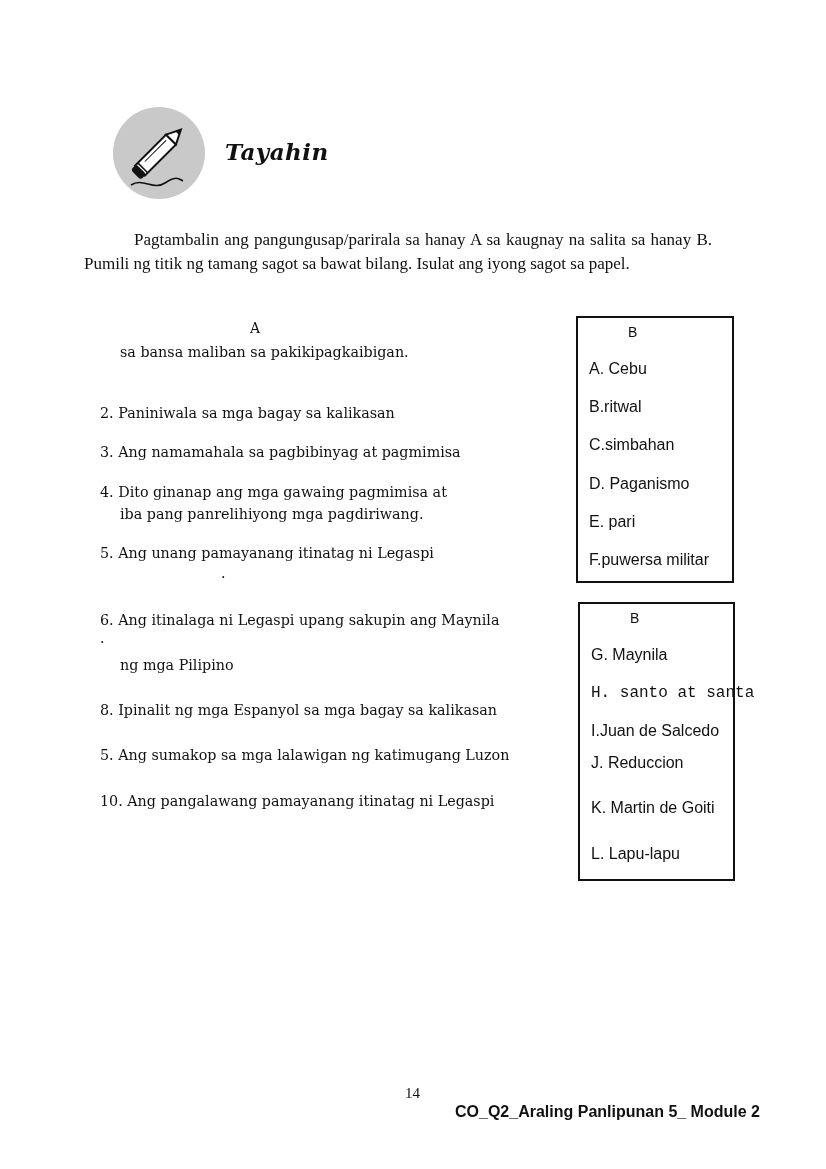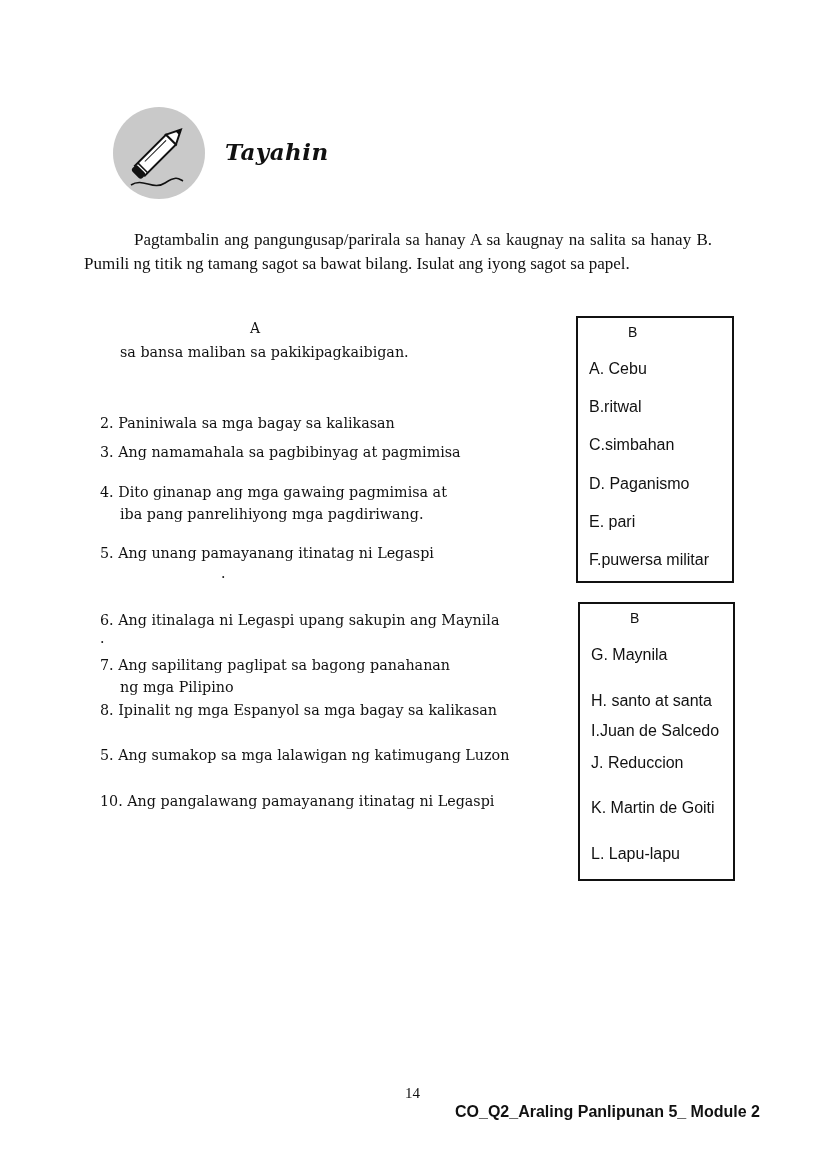--- a/index.html
+++ b/index.html
@@ -43,41 +43,40 @@
 </div>
 <div class="title">Tayahin</div>
 
 <div class="instructions">Pagtambalin ang pangungusap/parirala sa hanay A sa kaugnay na salita sa hanay B. Pumili ng titik ng tamang sagot sa bawat bilang. Isulat ang iyong sagot sa papel.</div>
 
 <div class="col-a-head">A</div>
 
 <div class="item" style="top:341px;">
   <span class="cont">sa bansa maliban sa pakikipagkaibigan.</span>
 </div>
-<div class="item" style="top:412px;">
+<div class="item" style="top:402px;">
   <span>2. Paniniwala sa mga bagay sa kalikasan</span>
 </div>
 <div class="item" style="top:441px;">
   <span>3. Ang namamahala sa pagbibinyag at pagmimisa</span>
 </div>
 <div class="item" style="top:481px;">
   <span>4. Dito ginanap ang mga gawaing pagmimisa at</span>
   <span class="cont">iba pang panrelihiyong mga pagdiriwang.</span>
 </div>
 <div class="item" style="top:542px;">
   <span>5. Ang unang pamayanang itinatag ni Legaspi</span>
 </div>
 <div class="stray-dot" style="left:221px; top:565px;">.</div>
 
 <div class="item" style="top:609px;">
   <span>6. Ang itinalaga ni Legaspi upang sakupin ang Maynila</span>
 </div>
 <div class="stray-dot" style="left:100px; top:630px;">.</div>
 <div class="item" style="top:654px;">
-  <span>7. Ang sapilitang paglipat sa bagong panahanan</span>
   <span class="cont">ng mga Pilipino</span>
 </div>
 <div class="item" style="top:699px;">
   <span>8. Ipinalit ng mga Espanyol sa mga bagay sa kalikasan</span>
 </div>
 <div class="item" style="top:744px;">
   <span>5. Ang sumakop sa mga lalawigan ng katimugang Luzon</span>
 </div>
 <div class="item" style="top:790px;">
   <span>10. Ang pangalawang pamayanang itinatag ni Legaspi</span>
@@ -89,21 +88,21 @@
   <div class="box-item" style="top:80px;">B.ritwal</div>
   <div class="box-item" style="top:118px;">C.simbahan</div>
   <div class="box-item" style="top:157px;">D. Paganismo</div>
   <div class="box-item" style="top:195px;">E. pari</div>
   <div class="box-item" style="top:233px;">F.puwersa  militar</div>
 </div>
 
 <div class="box box2">
   <div class="box-head">B</div>
   <div class="box-item" style="top:42px;">G. Maynila</div>
-  <div class="box-item" style="top:88px;">H.  santo  at  santa</div>
+  <div class="box-item" style="top:80px;font-family:Liberation Mono, monospace;">H.  santo  at  santa</div>
   <div class="box-item" style="top:118px;">I.Juan de Salcedo</div>
   <div class="box-item" style="top:150px;">J. Reduccion</div>
   <div class="box-item" style="top:195px;">K. Martin de Goiti</div>
   <div class="box-item" style="top:241px;">L. Lapu-lapu</div>
 </div>
 
 <div class="page-num">14</div>
 <div class="footer">CO_Q2_Araling Panlipunan 5_ Module 2</div>
 
 </body></html>

